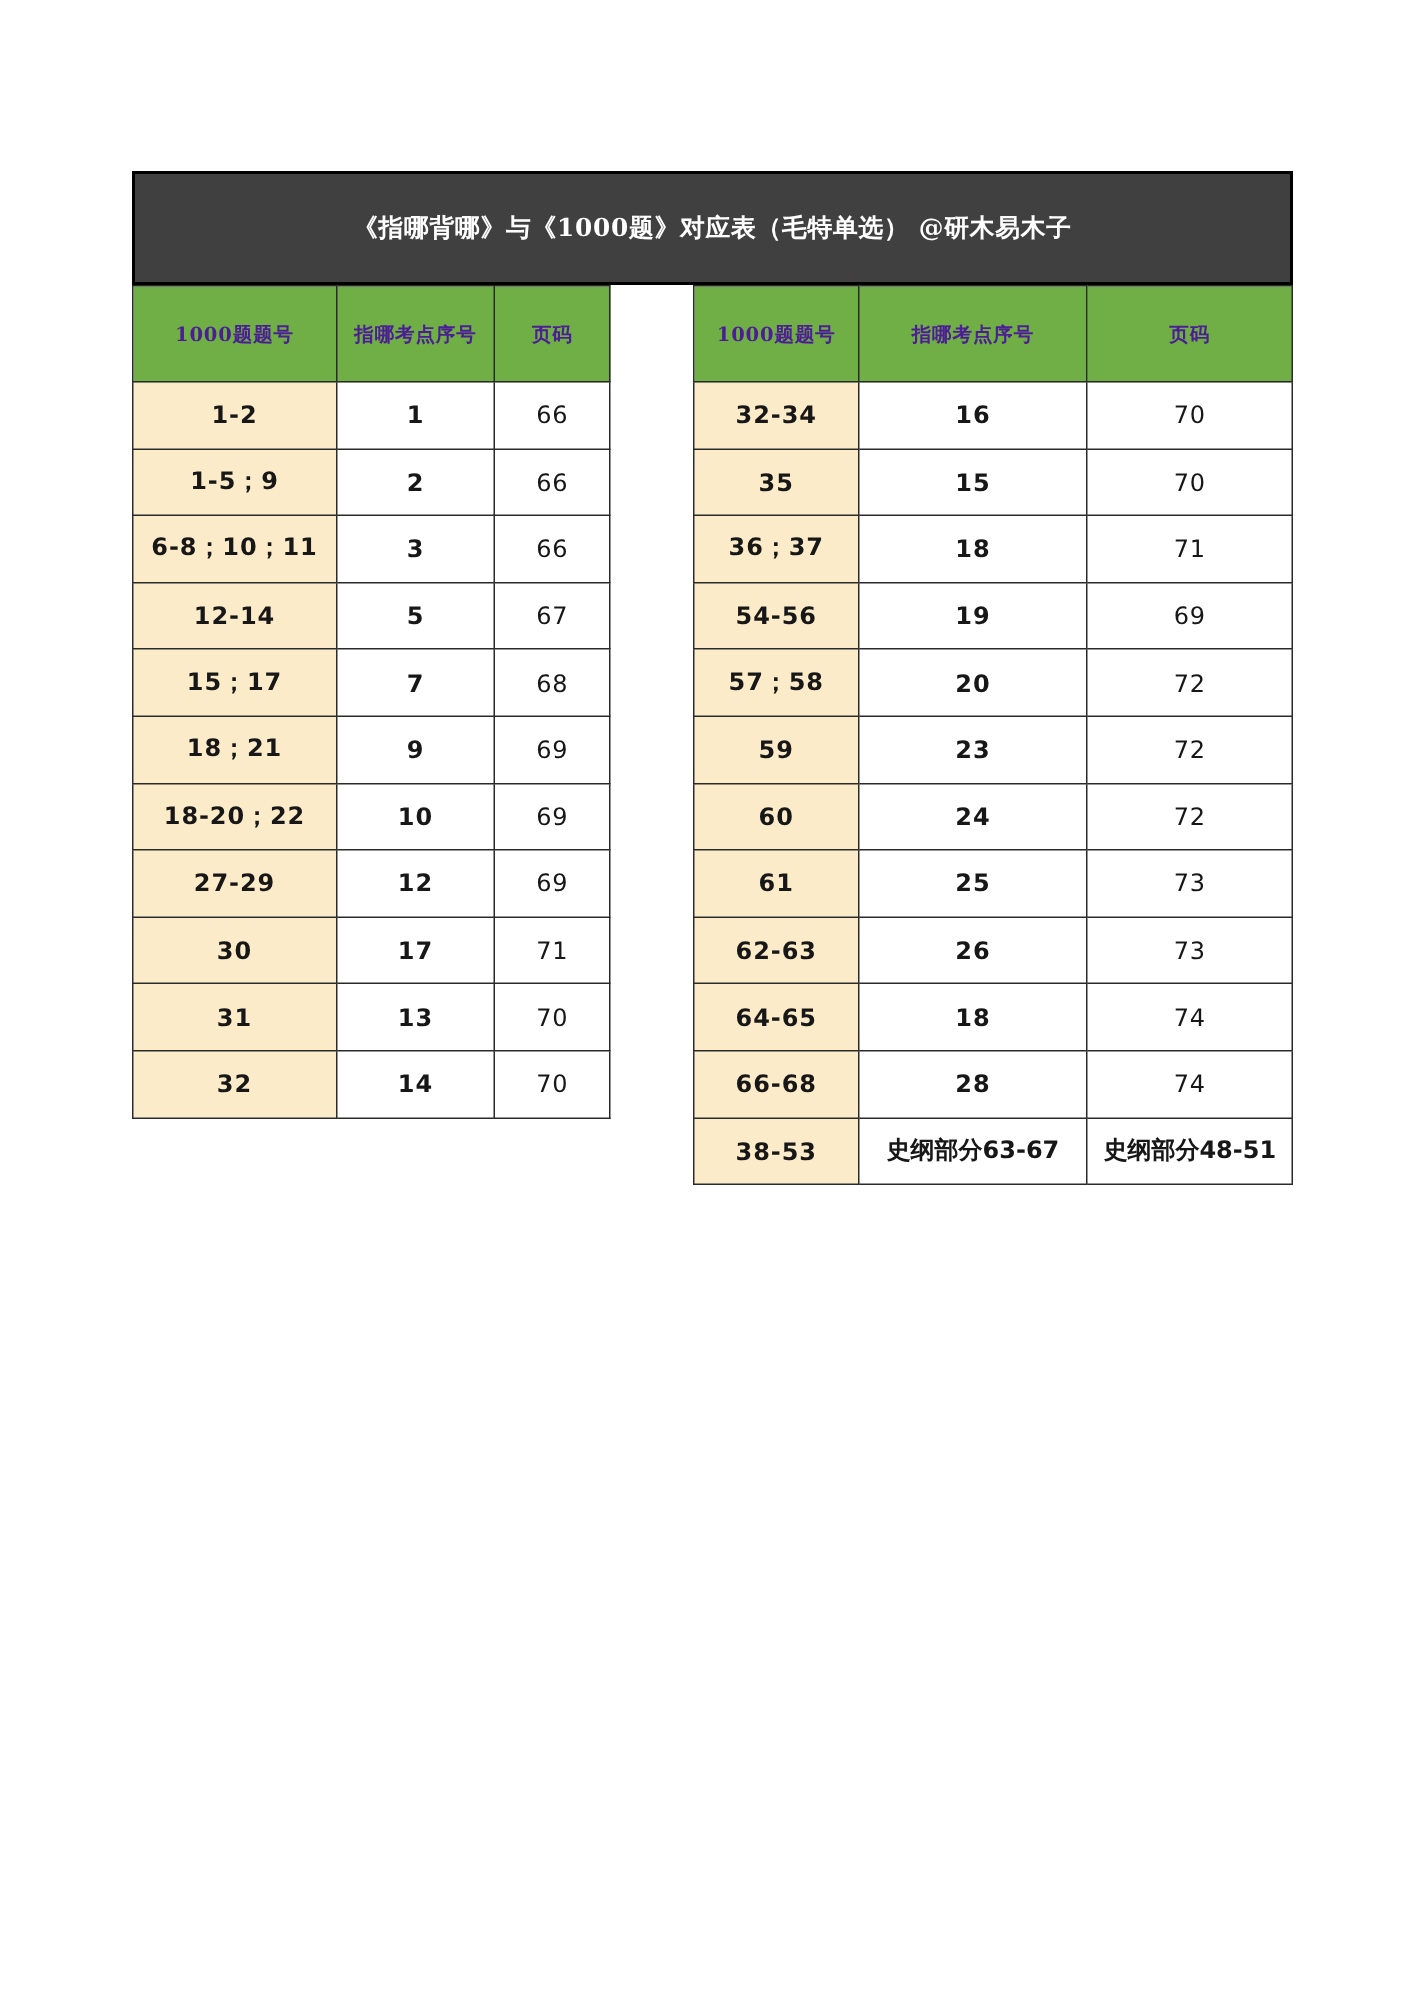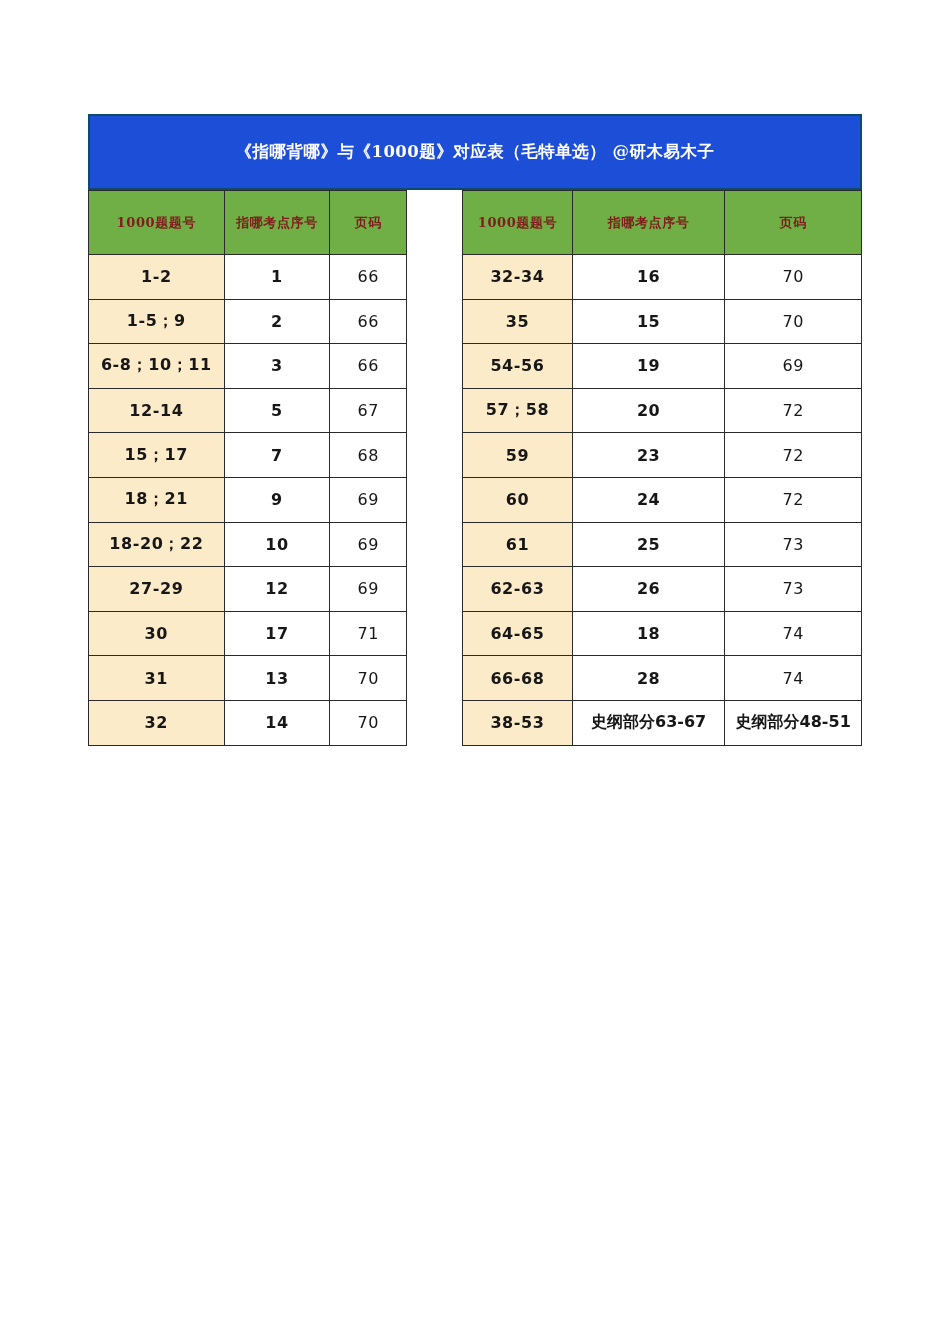--- a/index.html
+++ b/index.html
@@ -19,22 +19,22 @@
   #sheet {
     position: absolute;
     left: 88px;
     top: 114px;
     width: 774px;
   }
 
   
   .title-band {
     height: 76px;
-    background: #1d4ed8;
-    border: 2px solid #0c4a6e;
+    background: #404040;
+    border: 2px solid #000000;
     box-sizing: border-box;
     display: flex;
     align-items: center;
     justify-content: center;
   }
   .title-text {
     color: #ffffff;
     font-size: 16.5px;
     font-weight: bold;
     font-family: "DejaVu Serif", "Liberation Serif", serif;
@@ -61,21 +61,21 @@
   table.grid th,
   table.grid td {
     border: 1.6px solid #2a2a2a;
     text-align: center;
     vertical-align: middle;
     padding: 0;
     box-sizing: border-box;
   }
   table.grid thead th {
     background: #6FAF46;
-    color: #7f1d1d;
+    color: #4c1d95;
     height: 64px;
     font-size: 13px;
     font-weight: bold;
     font-family: "DejaVu Serif", "Liberation Serif", serif;
     letter-spacing: 0.6px;
   }
   table.grid tbody td {
     height: 44.6px;
     font-size: 16px;
     color: #171717;
@@ -216,20 +216,25 @@
           <td class="keycol">32-34</td>
           <td class="plain">16</td>
           <td class="page">70</td>
         </tr>
         <tr>
           <td class="keycol">35</td>
           <td class="plain">15</td>
           <td class="page">70</td>
         </tr>
         <tr>
+          <td class="keycol">36；37</td>
+          <td class="plain">18</td>
+          <td class="page">71</td>
+        </tr>
+        <tr>
           <td class="keycol">54-56</td>
           <td class="plain">19</td>
           <td class="page">69</td>
         </tr>
         <tr>
           <td class="keycol">57；58</td>
           <td class="plain">20</td>
           <td class="page">72</td>
         </tr>
         <tr>

